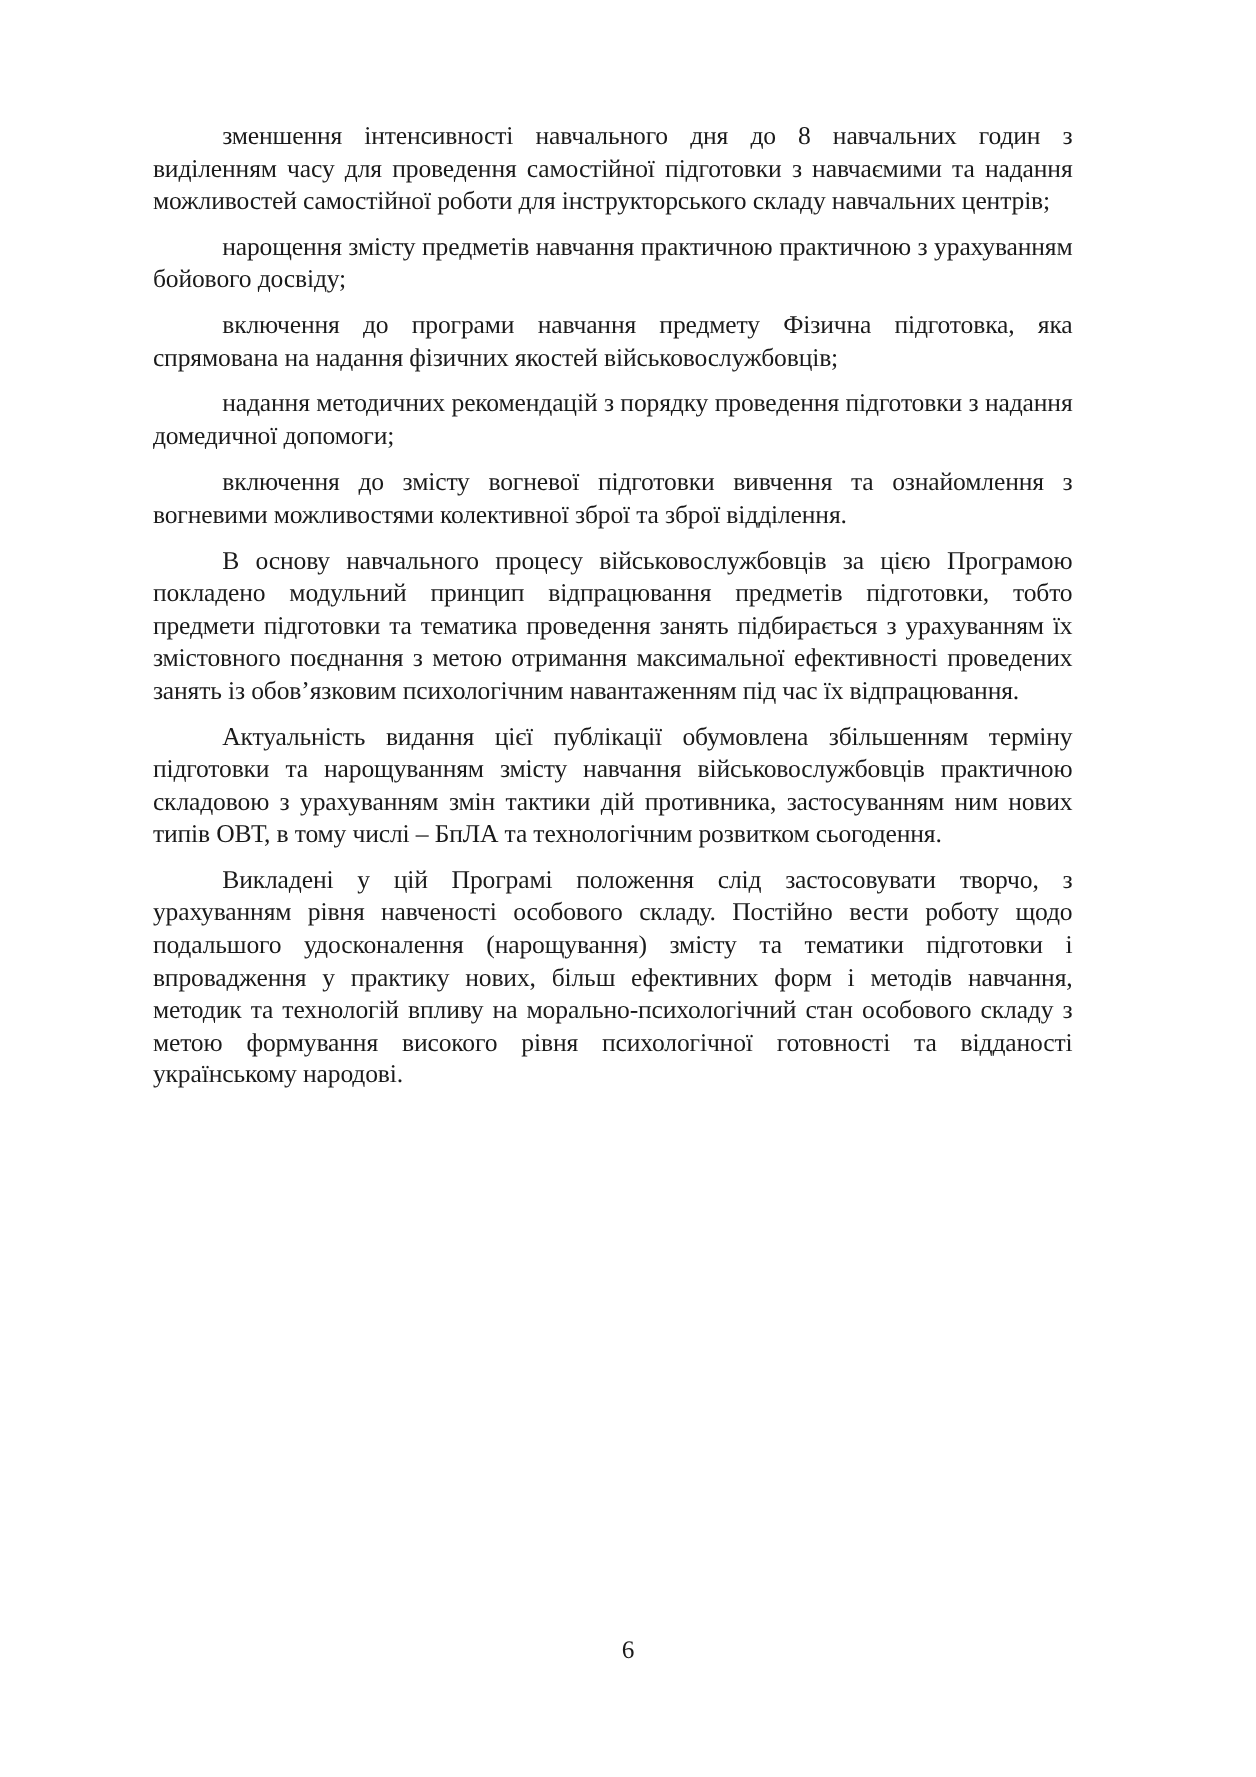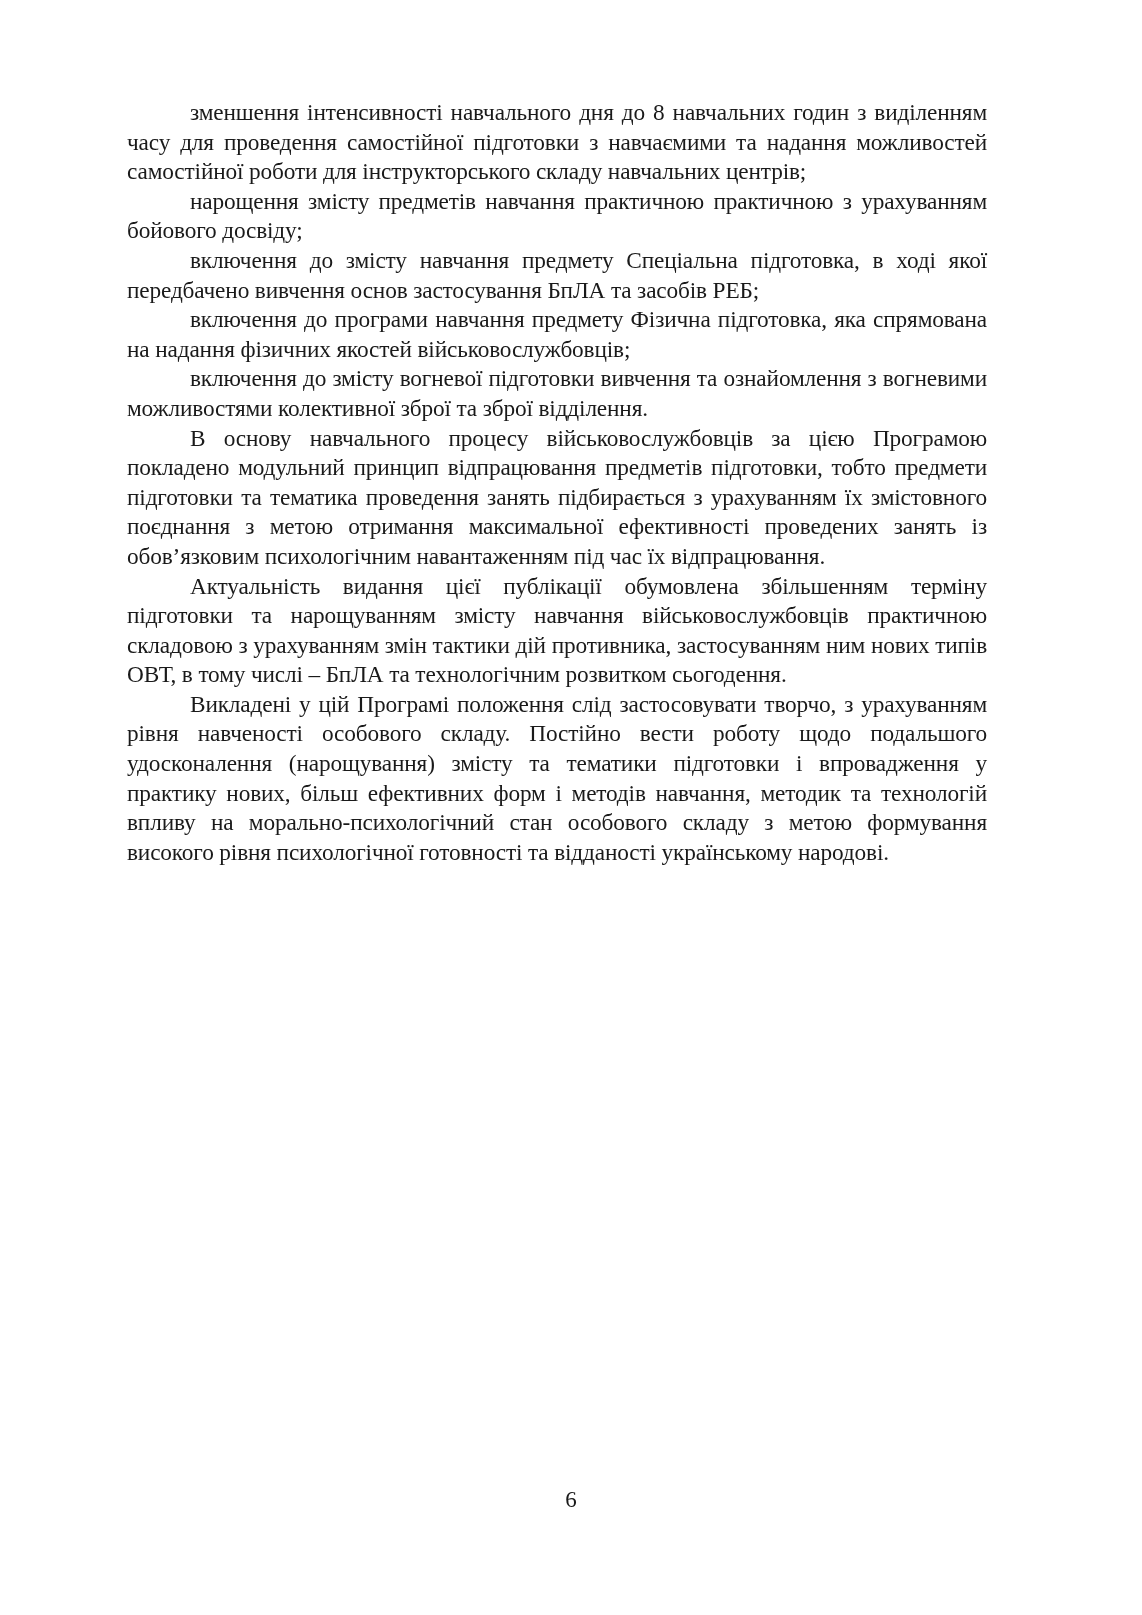--- a/index.html
+++ b/index.html
@@ -3,33 +3,33 @@
 <meta charset="utf-8">
 <style>
   html, body { margin: 0; padding: 0; background: #ffffff; }
   body { width: 1142px; height: 1615px; position: relative; overflow: hidden; }
   .page {
     position: absolute; left: 127px; top: 98px; width: 860px;
     font-family: "Liberation Serif", "DejaVu Serif", serif;
     font-size: 23.3px; line-height: 29.6px; color: #1a1a1a;
     text-align: justify; letter-spacing: -0.15px;
   }
-  .para { margin: 0; text-indent: 63px; }
+  .para { margin: 12px; text-indent: 63px; }
   .page-number {
     position: absolute; left: 0; width: 1142px; top: 1487px; text-align: center;
     font-family: "Liberation Serif", "DejaVu Serif", serif; font-size: 23px; color: #1a1a1a;
   }
 </style>
 </head>
 <body>
 
 <div class="page">
   <p class="para">зменшення інтенсивності навчального дня до 8 навчальних годин з виділенням часу для проведення самостійної підготовки з навчаємими та надання можливостей самостійної роботи для інструкторського складу навчальних центрів;</p>
   <p class="para">нарощення змісту предметів навчання практичною практичною з урахуванням бойового досвіду;</p>
-  <p class="para">включення до змісту навчання предмету Спеціальна підготовка, в ході якої передбачено вивчення основ застосування БпЛА та засобів РЕБ;</p>
   <p class="para">включення до програми навчання предмету Фізична підготовка, яка спрямована на надання фізичних якостей військовослужбовців;</p>
+  <p class="para">надання методичних рекомендацій з порядку проведення підготовки з надання домедичної допомоги;</p>
   <p class="para">включення до змісту вогневої підготовки вивчення та ознайомлення з вогневими можливостями колективної зброї та зброї відділення.</p>
   <p class="para">В основу навчального процесу військовослужбовців за цією Програмою покладено модульний принцип відпрацювання предметів підготовки, тобто предмети підготовки та тематика проведення занять підбирається з урахуванням їх змістовного поєднання з метою отримання максимальної ефективності проведених занять із обов’язковим психологічним навантаженням під час їх відпрацювання.</p>
   <p class="para">Актуальність видання цієї публікації обумовлена збільшенням терміну підготовки та нарощуванням змісту навчання військовослужбовців практичною складовою з урахуванням змін тактики дій противника, застосуванням ним нових типів ОВТ, в тому числі – БпЛА та технологічним розвитком сьогодення.</p>
   <p class="para">Викладені у цій Програмі положення слід застосовувати творчо, з урахуванням рівня навченості особового складу. Постійно вести роботу щодо подальшого удосконалення (нарощування) змісту та тематики підготовки і впровадження у практику нових, більш ефективних форм і методів навчання, методик та технологій впливу на морально-психологічний стан особового складу з метою формування високого рівня психологічної готовності та відданості українському народові.</p>
 </div>
 
 <div class="page-number">6</div>
 
 </body></html>

